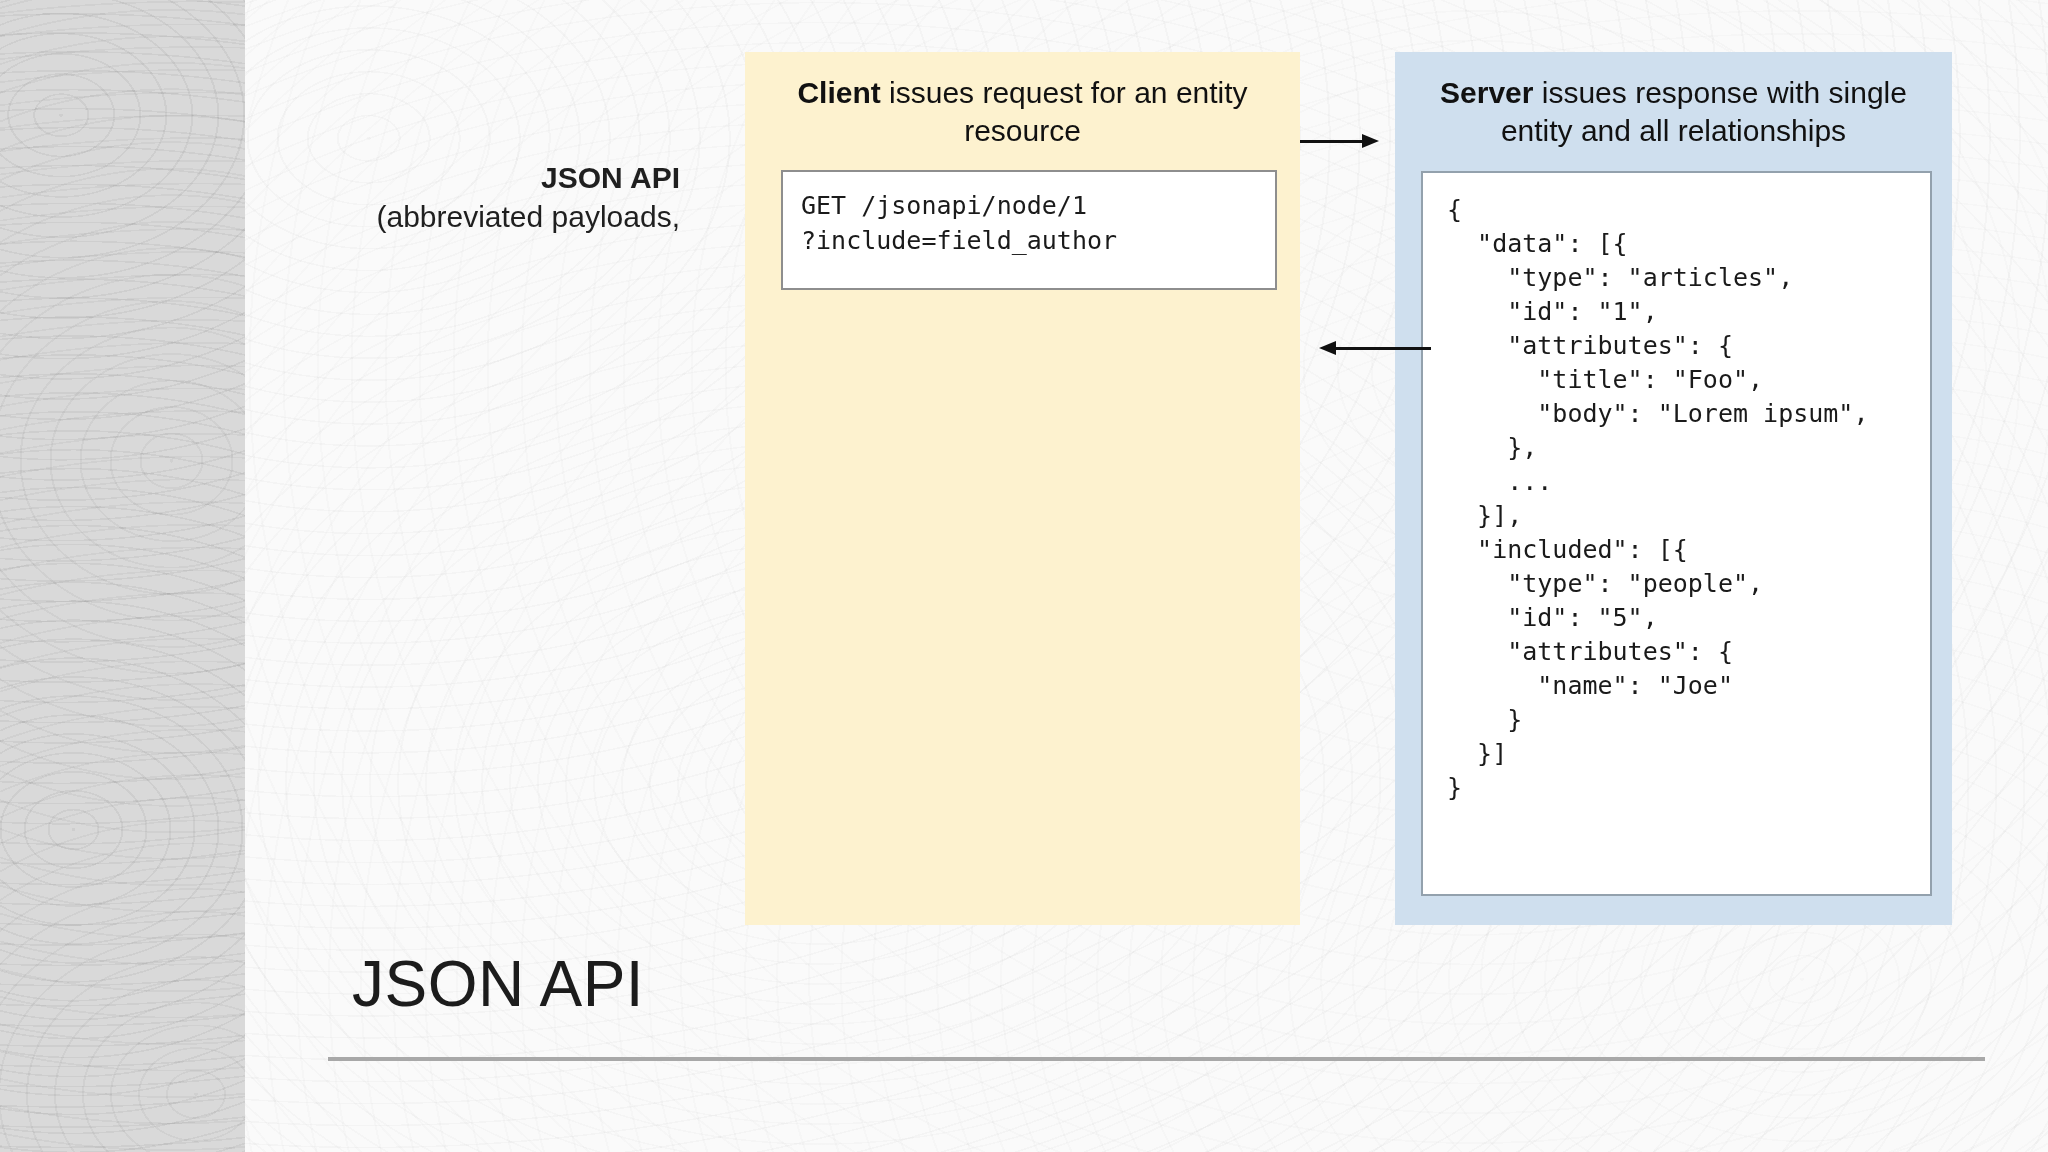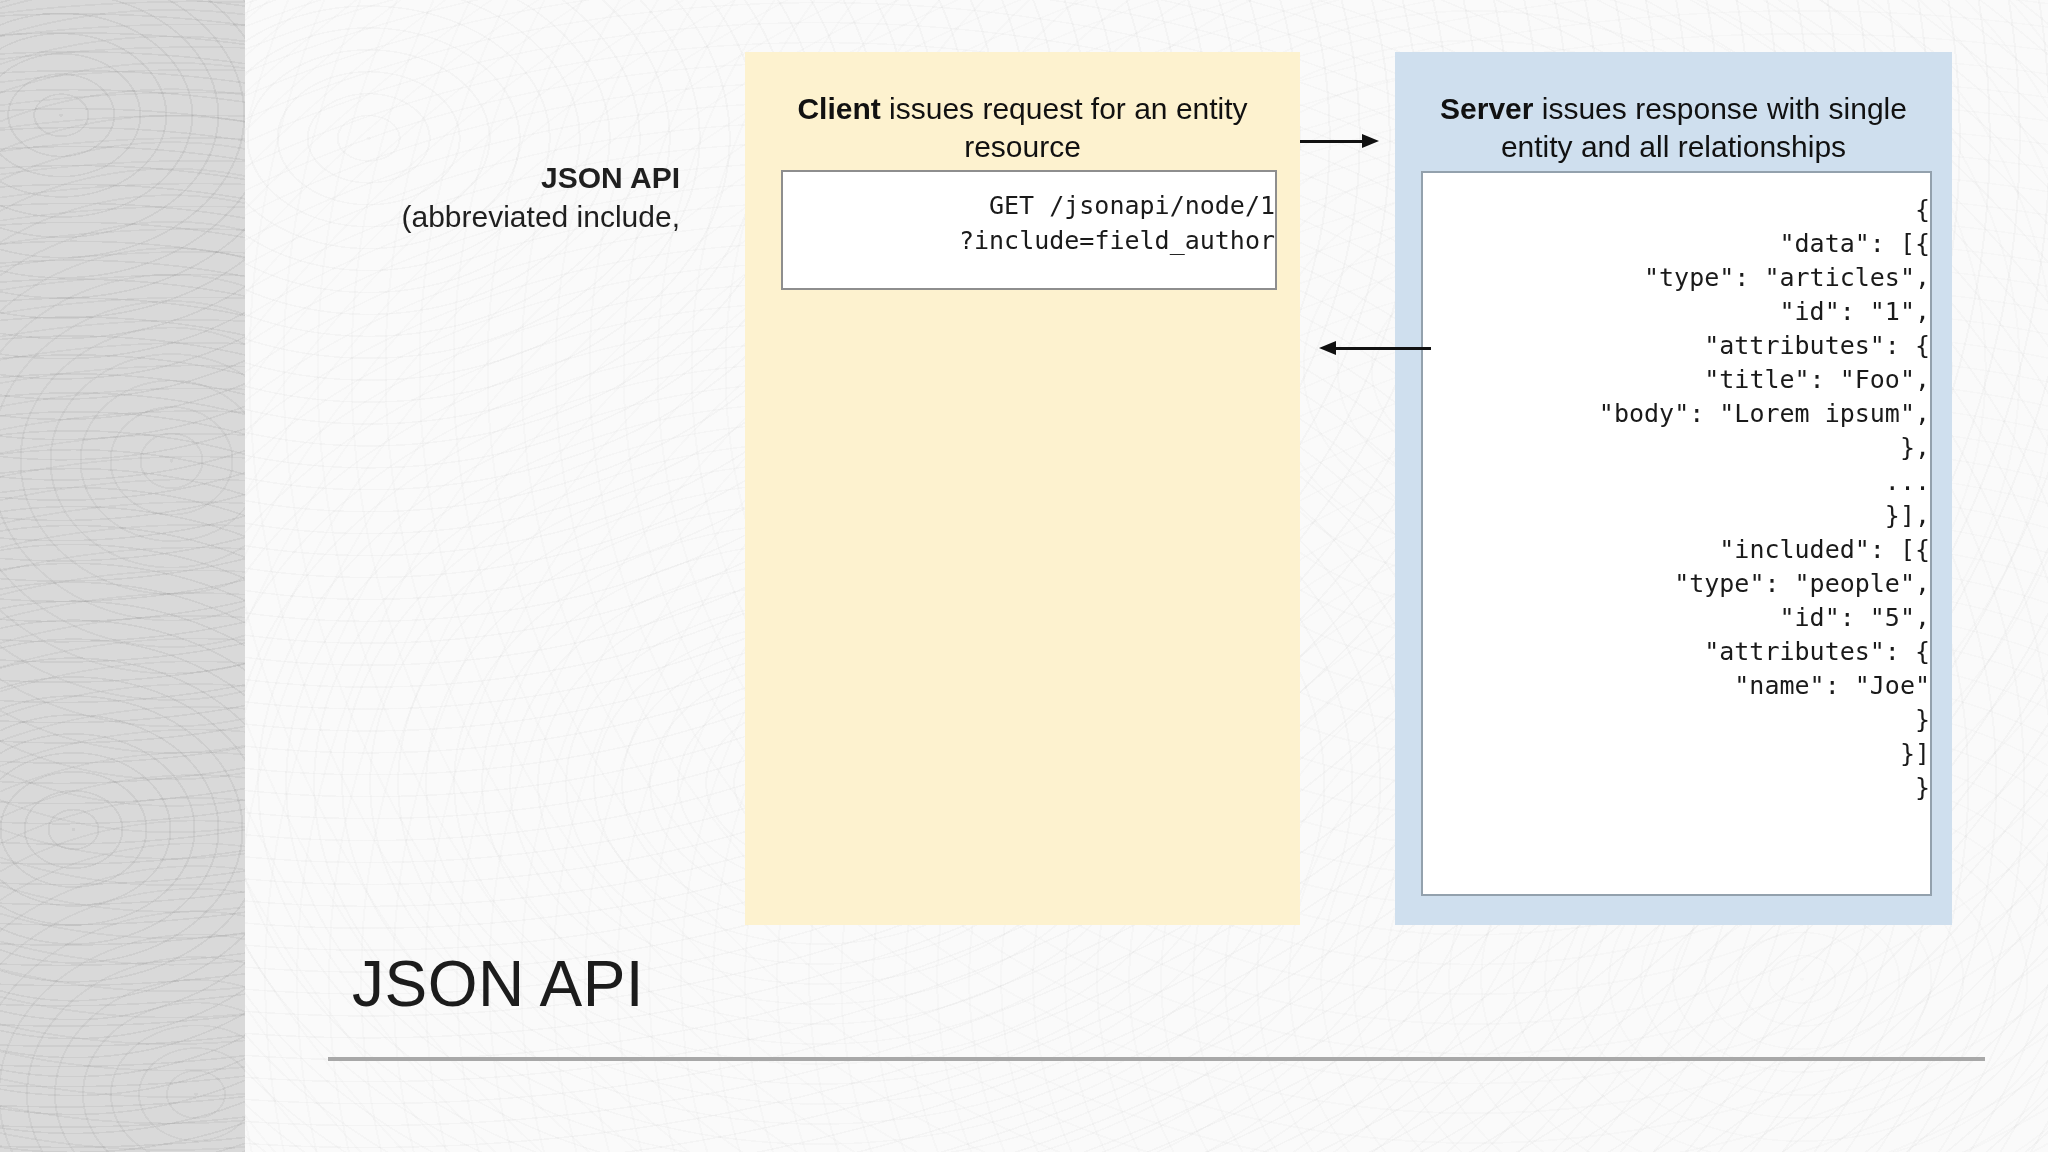--- a/index.html
+++ b/index.html
@@ -39,34 +39,33 @@
     font-size: 30px; line-height: 39px; color: #1f1f1f;
   }
   .caption .caption-title { font-weight: bold; }
   .panel {
     position: absolute; top: 52px; height: 873px;
     box-sizing: border-box;
   }
   .panel-client { left: 745px; width: 555px; background: #fdf2cf; }
   .panel-server { left: 1395px; width: 557px; background: #cfdfee; }
   .panel-title {
-    margin: 16px; padding: 22px 26px 0 26px;
+    margin: 0; padding: 22px 26px 0 26px;
     font-size: 30px; line-height: 38px; font-weight: normal;
     text-align: center; color: #111;
   }
   .panel-title strong { font-weight: bold; }
   .code-box {
     position: absolute; box-sizing: border-box;
     background: #ffffff;
     margin: 0;
     font-family: "DejaVu Sans Mono", monospace;
     color: #1a1a1a;
     white-space: pre;
     overflow: hidden;
-    text-align: right;
   }
   .code-box.client-code {
     left: 36px; top: 118px; width: 496px; height: 120px;
     border: 2px solid #8e8e8e;
     font-size: 25px; line-height: 35px;
     padding: 16px 0 0 18px;
   }
   .code-box.server-code {
     left: 26px; top: 119px; width: 511px; height: 725px;
     border: 2px solid #93a1ad;
@@ -103,21 +102,21 @@
 </style>
 </head>
 <body>
 
 <div class="stage topo-light">
 
   <aside class="sidebar"></aside>
 
   <div class="caption">
     <div class="caption-title">JSON API</div>
-    <div class="caption-line">(abbreviated include,</div>
+    <div class="caption-line">(abbreviated payloads,</div>
   </div>
 
   <section class="panel panel-client" style="background: rgb(253, 242, 207);">
     <h2 class="panel-title"><strong>Client</strong><span> issues request for an entity resource</span></h2>
     <pre class="code-box client-code">GET /jsonapi/node/1
 ?include=field_author</pre>
   </section>
 
   <section class="panel panel-server" style="background: rgb(207, 223, 238);">
     <h2 class="panel-title"><strong>Server</strong><span> issues response with single entity and all relationships</span></h2>

